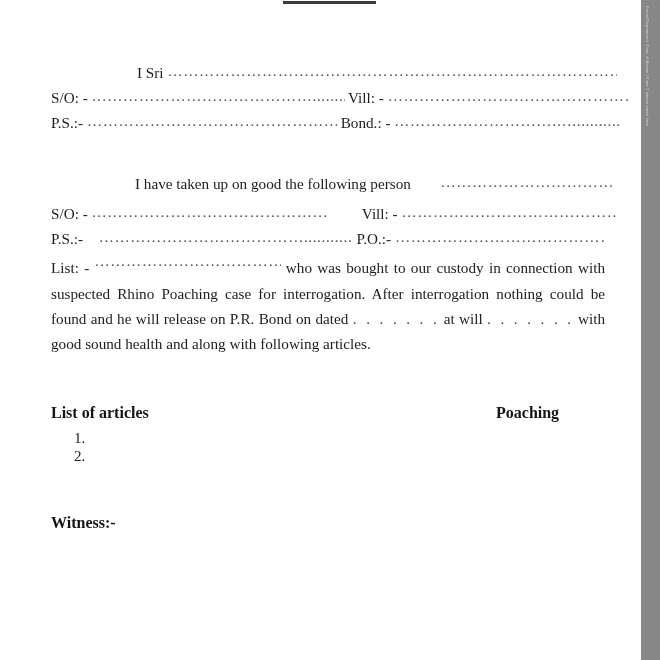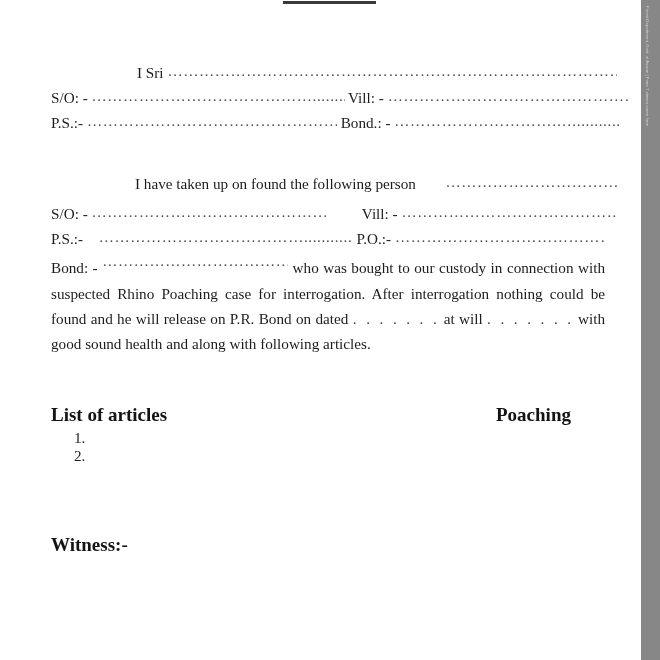--- a/index.html
+++ b/index.html
@@ -69,21 +69,21 @@
     line-height: 25.3px;
     text-align: justify;
     color: #1c1c1c;
   }
   .para .seg { white-space: normal; }
   .spacedots { letter-spacing: 2.6px; color: #3a3a3a; }
 
   
   .bold-head {
     position: absolute;
-    font-size: 19px;
+    font-size: 16px;
     font-weight: bold;
     color: #141414;
     white-space: nowrap;
   }
 
   .list-num {
     position: absolute;
     font-size: 15.2px;
     color: #1c1c1c;
     white-space: nowrap;
@@ -137,21 +137,21 @@
   </div>
 
   <div class="line" style="left:51px; top:113px;">
     <span class="label">P.S.:-</span>
     <span class="dots" style="width:250px;">………………………………………………</span>
     <span class="label">Bond.: -</span>
     <span class="dots" style="width:227px;">………………………….….................</span>
   </div>
 
   <div class="line" style="left:135px; top:174px;">
-    <span class="label">I have taken up on found the following person</span>
+    <span class="label">I have taken up on good the following person</span>
     <span style="display:inline-block; width:22px;"></span>
     <span class="dots" style="width:172px;">………………………………………</span>
   </div>
 
   <div class="line" style="left:51px; top:204px;">
     <span class="label">S/O: -</span>
     <span class="dots" style="width:254px;">………………………………………</span>
     <span style="display:inline-block; width:9px;"></span>
     <span class="label">Vill: -</span>
     <span class="dots" style="width:215px;">…………………………………………..…</span>
@@ -159,35 +159,35 @@
 
   <div class="line" style="left:51px; top:229px;">
     <span class="label">P.S.:-</span>
     <span style="display:inline-block; width:8px;"></span>
     <span class="dots" style="width:254px;">………………………………….............</span>
     <span class="label">P.O.:-</span>
     <span class="dots" style="width:212px;">……………………………………….…</span>
   </div>
 
   <div class="para" style="top:248px;">
-    <span class="label">Bond: -</span>
+    <span class="label">List: -</span>
     <span class="dots" style="width:186px;">………………………………………</span><span class="seg"> who was bought to our custody in connection with suspected Rhino Poaching case for interrogation. After interrogation nothing could be found and he will release on P.R. Bond on dated</span>
     <span class="spacedots">. . . . . . .</span>
     <span class="seg">at will</span>
     <span class="spacedots">. . . . . . .</span>
     <span class="seg">with good sound health and along with following articles.</span>
   </div>
 
   <div class="bold-head" style="left:51px; top:404px;">List of articles</div>
   <div class="bold-head" style="left:496px; top:404px;">Poaching</div>
 
   <div class="list-num" style="left:74px; top:429px;">1.</div>
   <div class="list-num" style="left:74px; top:447px;">2.</div>
 
-  <div class="bold-head" style="left:51px; top:534px;">Witness:-</div>
+  <div class="bold-head" style="left:51px; top:514px;">Witness:-</div>
 
 </div>
 
 <div id="sidebar">
   <div class="wm-wrap">
     <div class="wm-text">Forest Department, Govt. of Assam  |  Form 7 zimma nama form</div>
   </div>
 </div>
 
 </body></html>

